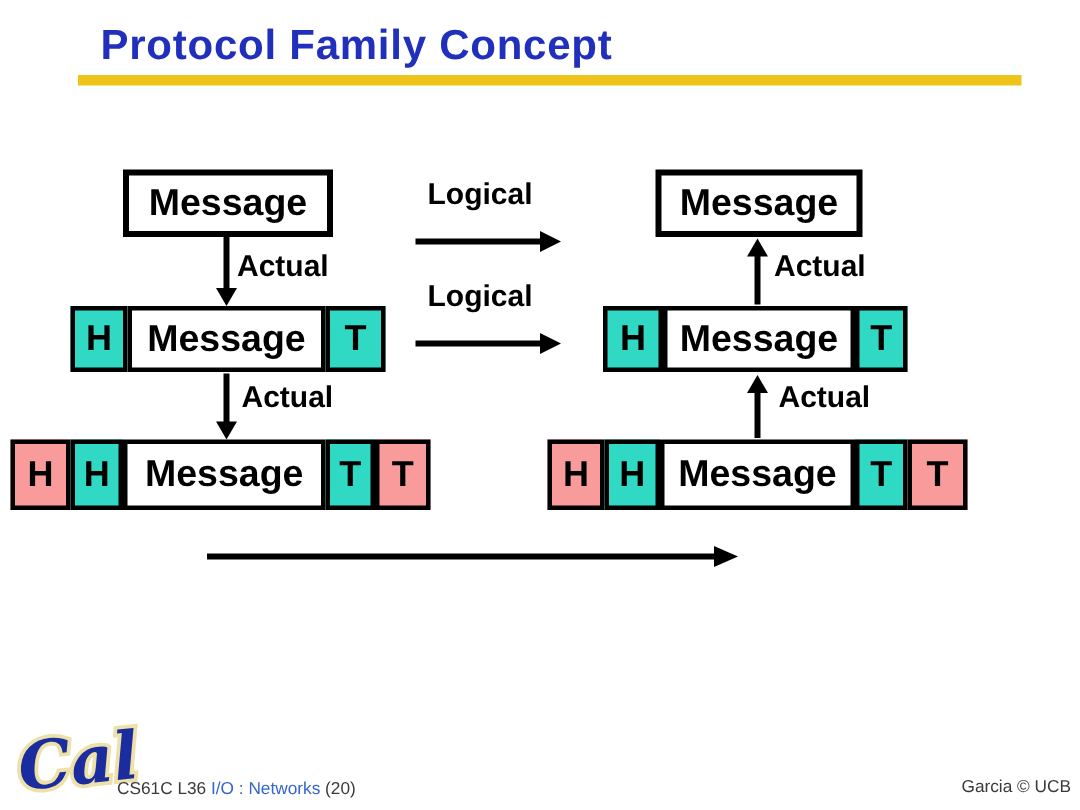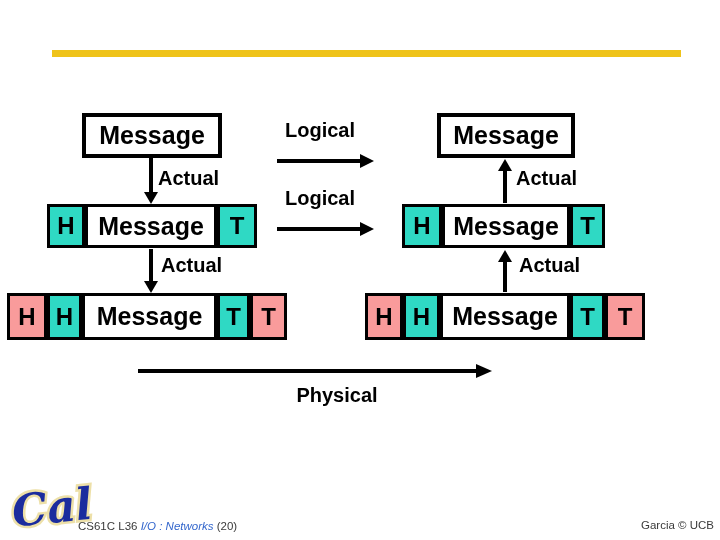--- a/index.html
+++ b/index.html
@@ -34,30 +34,31 @@
   .lbl{
     position:absolute;font-size:20px;font-weight:bold;color:#000;white-space:nowrap;
   }
   .lbl.center{text-align:center;}
   .arrows{position:absolute;left:0;top:0;pointer-events:none;}
   
   .cal-logo{position:absolute;left:4px;top:478px;}
   .footer-left{
     position:absolute;left:78px;top:520px;font-size:11.5px;color:#3a3a3a;white-space:nowrap;
   }
-  .footer-left .lecture{color:#3366CC;font-style:italic;}
+  .footer-left .lecture{color:#3366CC;}
   .footer-right{
     position:absolute;right:6px;top:519px;font-size:11.5px;color:#3a3a3a;text-align:right;
   }
 </style>
 </head>
 <body>
 
 <div class="slide">
 
+  <h1 class="title">Protocol Family Concept</h1>
   <div class="title-rule"></div>
 
   <svg class="arrows" width="720" height="540" viewBox="0 0 720 540">
 
     <g>
       <line x1="151" y1="158" x2="151" y2="194" stroke="#000" stroke-width="4"></line>
       <polygon points="144,192 158,192 151,204" fill="#000"></polygon>
     </g>
 
     <g>
@@ -127,21 +128,20 @@
   <div class="lbl" style="left:519px;top:254px">Actual</div>
 
   <div class="wrap-row" style="left:365px;top:293px;height:47px">
     <div class="cell pink" style="width:38px">H</div>
     <div class="cell teal" style="width:37px">H</div>
     <div class="cell msgcell" style="width:130px">Message</div>
     <div class="cell teal" style="width:35px">T</div>
     <div class="cell pink" style="width:40px">T</div>
   </div>
 
-  <div class="lbl center" style="left:237px;top:384px;width:200px">Physical</div>
 
   <svg class="cal-logo" width="110" height="58" viewBox="0 0 110 58">
     <text x="8" y="44" transform="rotate(-6 55 29)" font-family="DejaVu Serif, serif" font-style="italic" font-weight="bold" font-size="44" fill="#1B2C9E" stroke="#EDE0A8" stroke-width="5" style="paint-order:stroke">Cal</text>
   </svg>
 
   <div class="footer-left"><span>CS61C L36</span> <span class="lecture">I/O : Networks</span> <span>(20)</span></div>
 
   <div class="footer-right">Garcia © UCB</div>
 
 </div>

